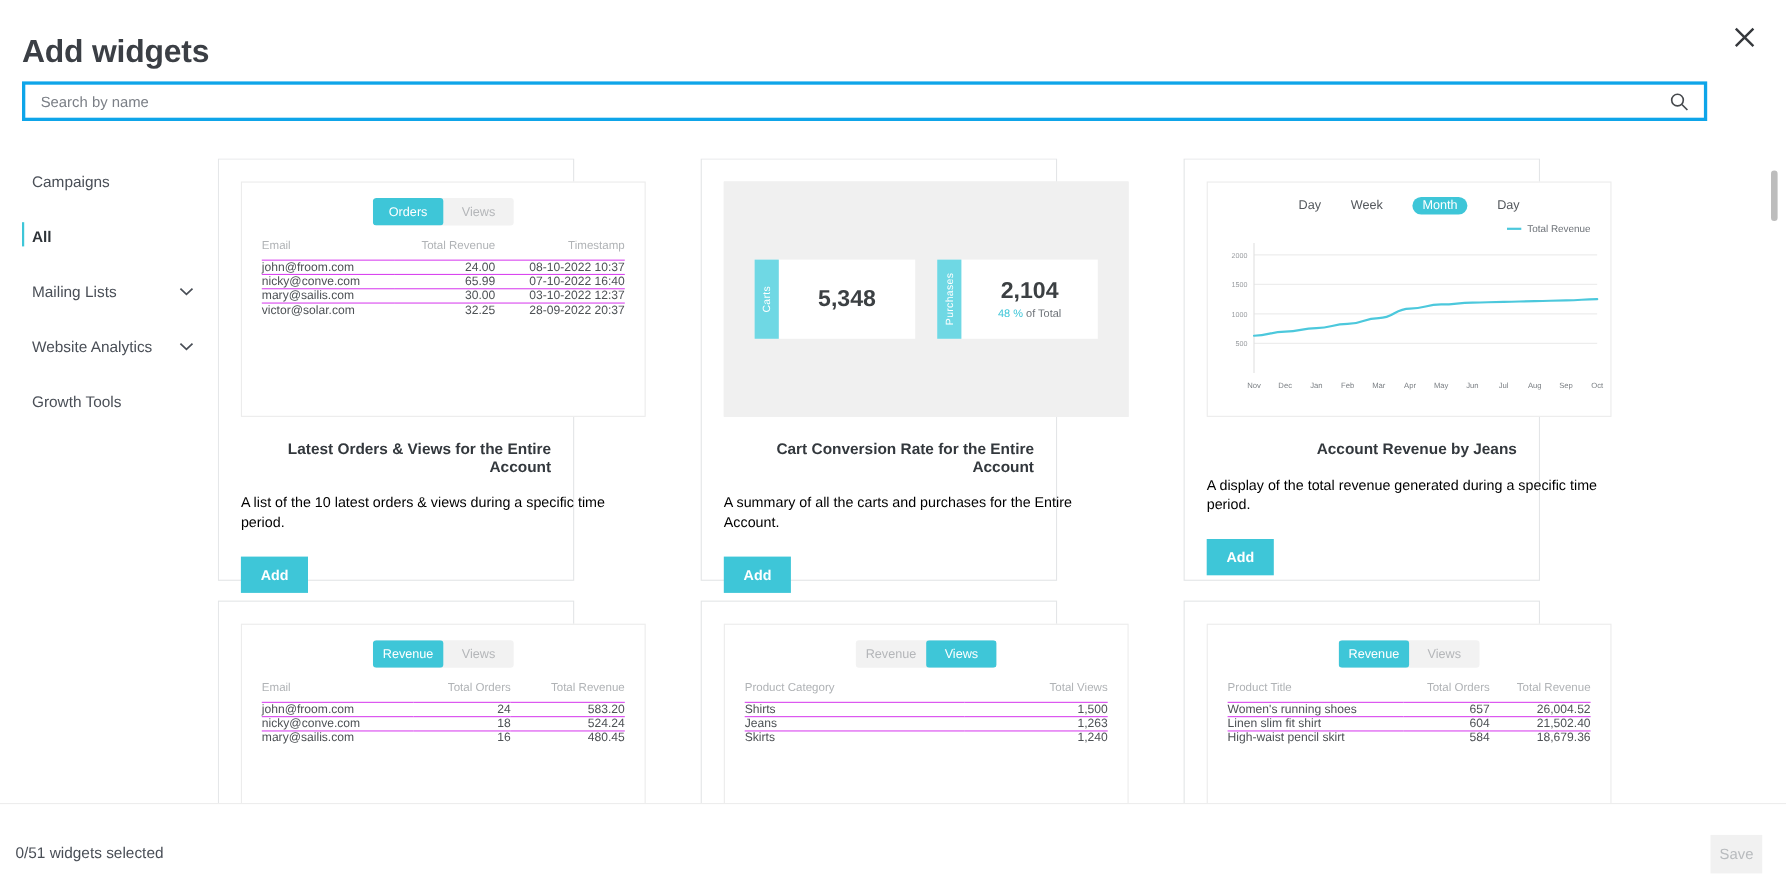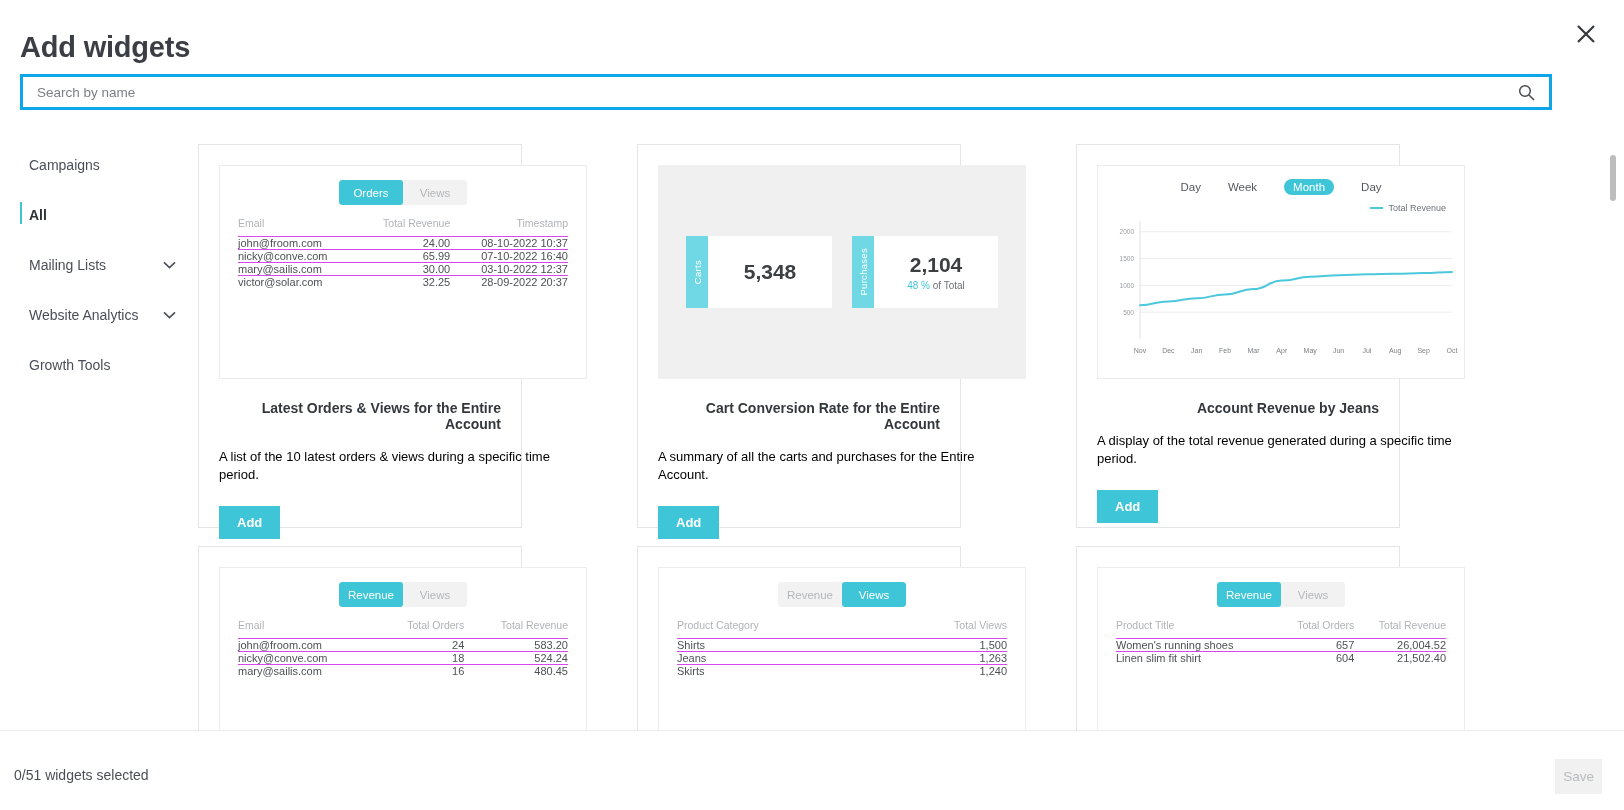--- a/index.html
+++ b/index.html
@@ -429,20 +429,25 @@
         <tr>
           <td class="l">Women's running shoes</td>
           <td>657</td>
           <td>26,004.52</td>
         </tr>
         <tr>
           <td class="l">Linen slim fit shirt</td>
           <td>604</td>
           <td>21,502.40</td>
         </tr>
+        <tr>
+          <td class="l">High-waist pencil skirt</td>
+          <td>584</td>
+          <td>18,679.36</td>
+        </tr>
       </tbody>
         </table>
     </div>
     <div class="card-title"></div>
     <div class="card-desc"></div>
 
   </div>
 
 </div>
 

